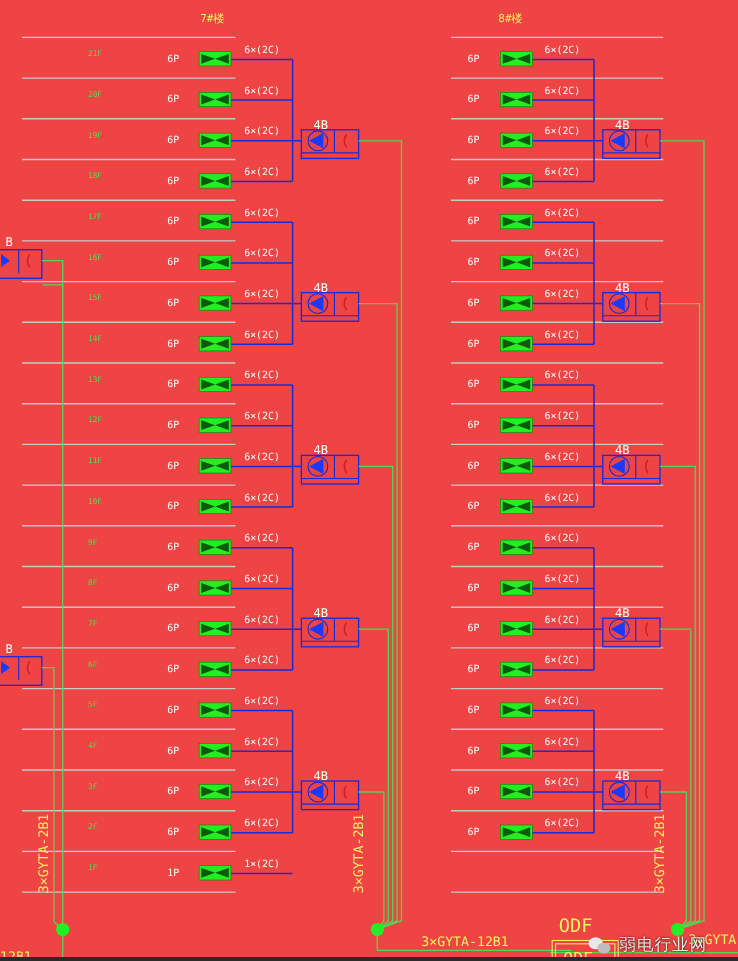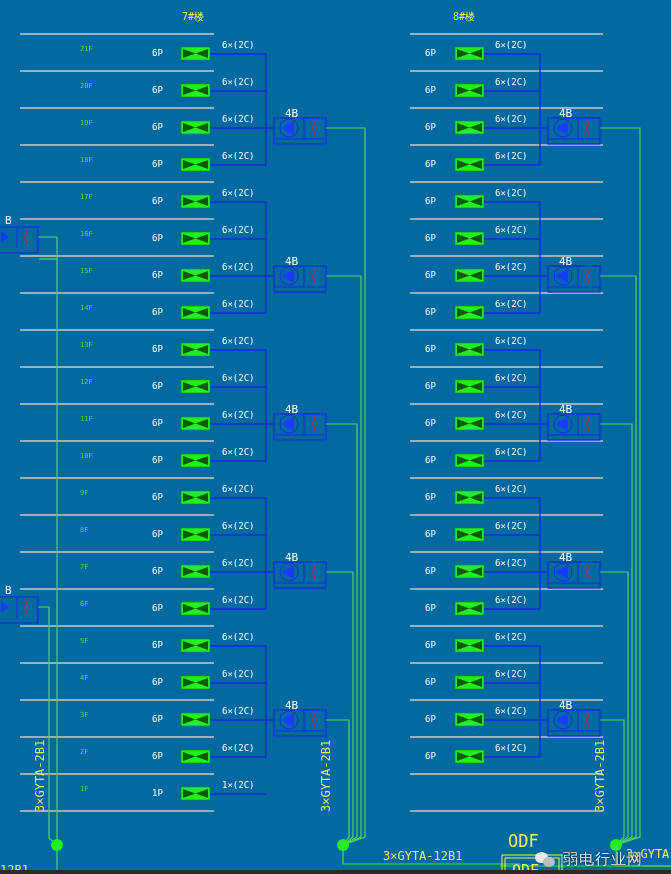--- a/index.html
+++ b/index.html
@@ -1,16 +1,16 @@
 <!DOCTYPE html>
 <html><head>
 <meta charset="utf-8">
 <style>
   html,body{margin:0;padding:0;background:#000;}
-  #stage{position:relative;width:671px;height:874px;background:#0369a1;overflow:hidden;font-family:"DejaVu Sans Mono",monospace;}
+  #stage{position:relative;width:671px;height:874px;background:#ef4444;overflow:hidden;font-family:"DejaVu Sans Mono",monospace;}
   svg{position:absolute;left:0;top:0;}
   .watermark{position:absolute;left:535px;top:848px;height:22px;display:flex;align-items:center;gap:6px;color:#e8e8e8;font-family:"DejaVu Sans",sans-serif;font-size:15px;letter-spacing:1px;text-shadow:0 0 2px #000;}
   .wm-icon{width:22px;height:18px;position:relative;}
   .wm-icon span{position:absolute;border-radius:50%;background:#e8e8e8;}
   .bottom-bar{position:absolute;left:0;top:870px;width:671px;height:4px;background:#2a2a2a;}
 </style>
 </head>
 <body>
 
 <div id="stage">

